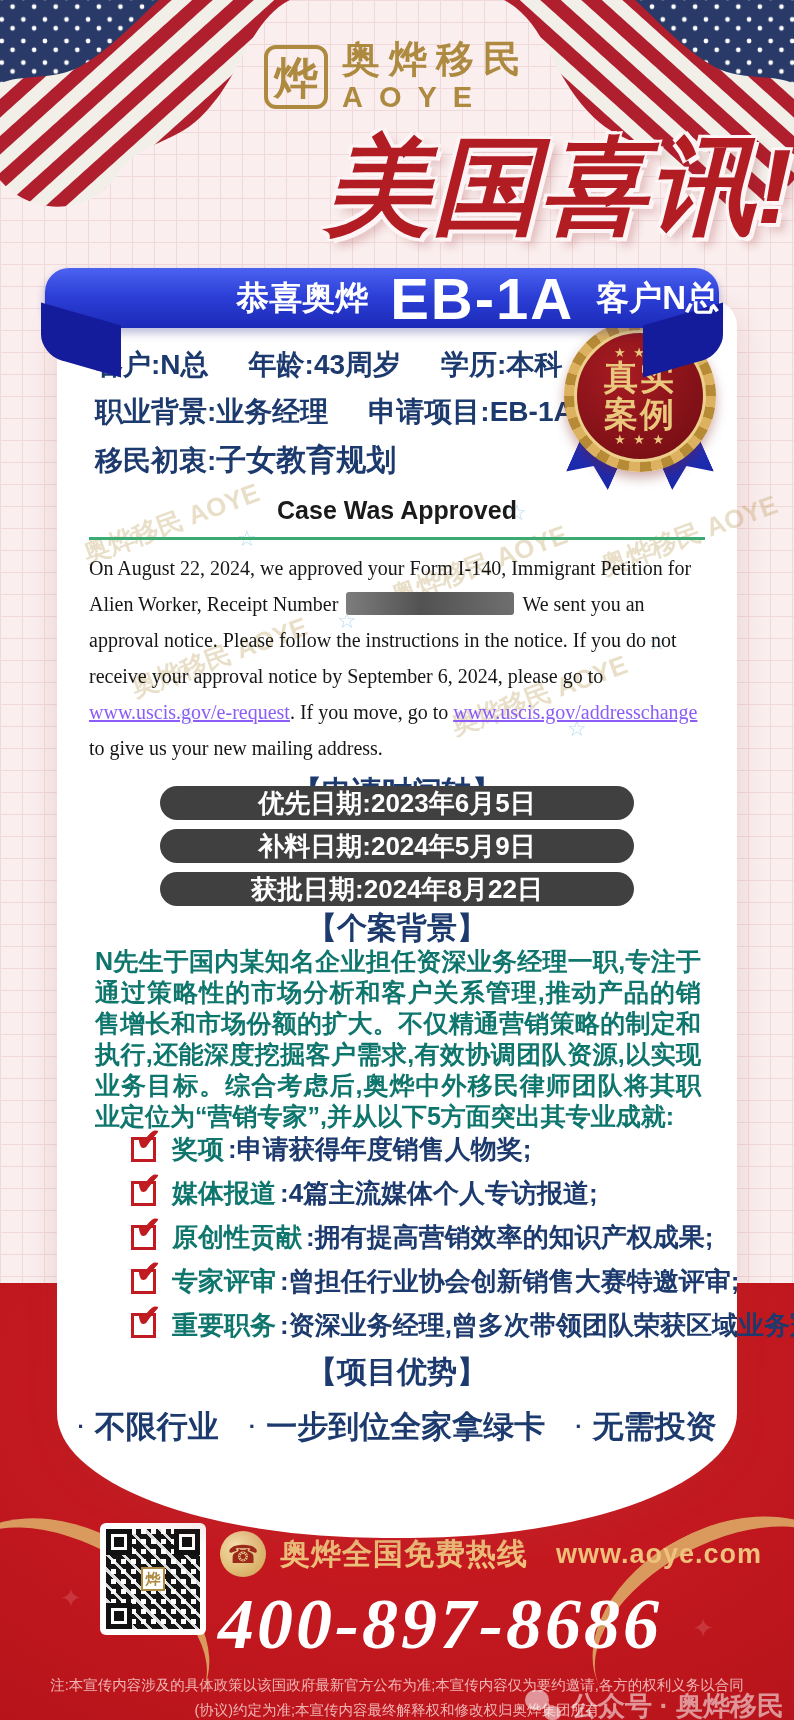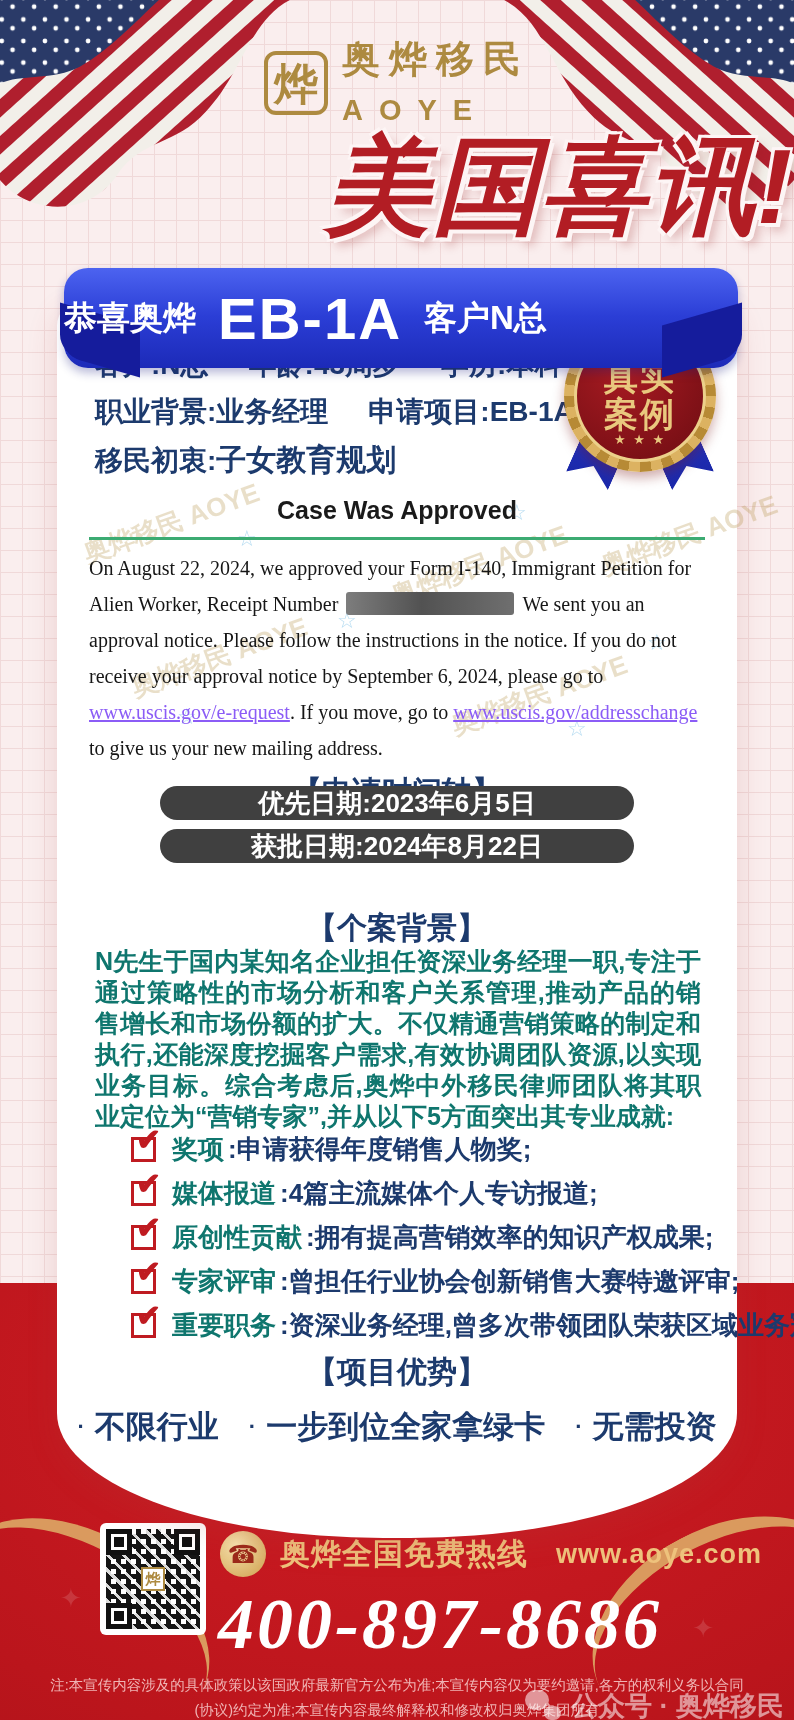--- a/index.html
+++ b/index.html
@@ -17,34 +17,34 @@
   .flag { position:absolute; top:-8px; width:310px; height:255px; z-index:1; }
   .flag-left { left:-12px; }
   .flag-right { right:-12px; transform:scaleX(-1); }
   
   .logo { position:absolute; top:40px; left:0; width:100%; display:flex; justify-content:center; align-items:center; gap:14px; z-index:2; }
   .logo-seal {
     width:64px; height:64px; border:4px solid #ad8a40; border-radius:12px;
     color:#ad8a40; font-size:44px; font-weight:bold; display:grid; place-items:center;
   }
   .logo-cn { font-size:38px; font-weight:800; color:#ad8a40; letter-spacing:9px; line-height:1.05; }
-  .logo-en { font-size:29px; font-weight:700; color:#ad8a40; letter-spacing:16px; margin-top:14px; }
+  .logo-en { font-size:29px; font-weight:700; color:#ad8a40; letter-spacing:16px; margin-top:1px; }
   
   .hero-title {
     position:absolute; top:116px; left:0; width:100%; text-align:right;
     font-size:106px; font-weight:900; font-style:italic; letter-spacing:2px;
     color:#b21d24; z-index:2;
     text-shadow:-3px -3px 0 #fdf5f5, 3px -3px 0 #fdf5f5, -3px 3px 0 #fdf5f5, 4px 4px 0 #fdf5f5, 8px 8px 10px rgba(150,30,30,.25);
   }
   
   .banner {
-    position:absolute; left:64px; top:268px; width:674px; height:100px; z-index:6;
+    position:absolute; left:45px; top:268px; width:674px; height:60px; z-index:6;
     border-radius:24px;
     background:linear-gradient(180deg,#4c63f0 0%, #2b3ed6 48%, #1c2ab8 100%);
-    display:flex; align-items:center; justify-content:flex-start; gap:22px; color:#fff;
+    display:flex; align-items:center; justify-content:flex-end; gap:22px; color:#fff;
     box-shadow:0 5px 10px rgba(25,30,130,.3);
   }
   .banner::before, .banner::after {
     content:""; position:absolute; top:46px; width:80px; height:52px; background:#151c9c; z-index:-1;
   }
   .banner::before { left:-4px; transform:skewY(16deg); border-radius:0 0 0 20px; }
   .banner::after { right:-4px; transform:skewY(-16deg); border-radius:0 0 20px 0; }
   .banner-side { font-size:33px; font-weight:800; }
   .banner-program { font-size:58px; font-weight:900; letter-spacing:2px; }
   
@@ -233,20 +233,21 @@
       <span class="wm-star" style="left:480px; top:226px;">☆</span>
 
       <div class="notice-title">Case Was Approved</div>
       <div class="notice-rule"></div>
       <p class="notice-body"><span>On August 22, 2024, we approved your Form I-140, Immigrant Petition for Alien Worker, Receipt Number</span><span class="redaction"></span><span>We sent you an approval notice. Please follow the instructions in the notice. If you do not receive your approval notice by September 6, 2024, please go to </span><span class="uscis-link">www.uscis.gov/e-request</span><span>. If you move, go to </span><span class="uscis-link">www.uscis.gov/addresschange</span><span> to give us your new mailing address.</span></p>
     </div>
 
     <div class="sec-heading h-timeline">【申请时间轴】</div>
     <div class="pills">
       <div class="pill">优先日期:2023年6月5日</div>
+      <div class="pill">补料日期:2024年5月9日</div>
       <div class="pill">获批日期:2024年8月22日</div>
     </div>
 
     <div class="sec-heading h-background">【个案背景】</div>
     <div class="bg-paragraph">N先生于国内某知名企业担任资深业务经理一职,专注于通过策略性的市场分析和客户关系管理,推动产品的销售增长和市场份额的扩大。不仅精通营销策略的制定和执行,还能深度挖掘客户需求,有效协调团队资源,以实现业务目标。综合考虑后,奥烨中外移民律师团队将其职业定位为“营销专家”,并从以下5方面突出其专业成就:</div>
 
     <div class="checklist">
       <div class="chk-row">
         <span class="checkbox">
             <span class="check-glyph">✔</span>

